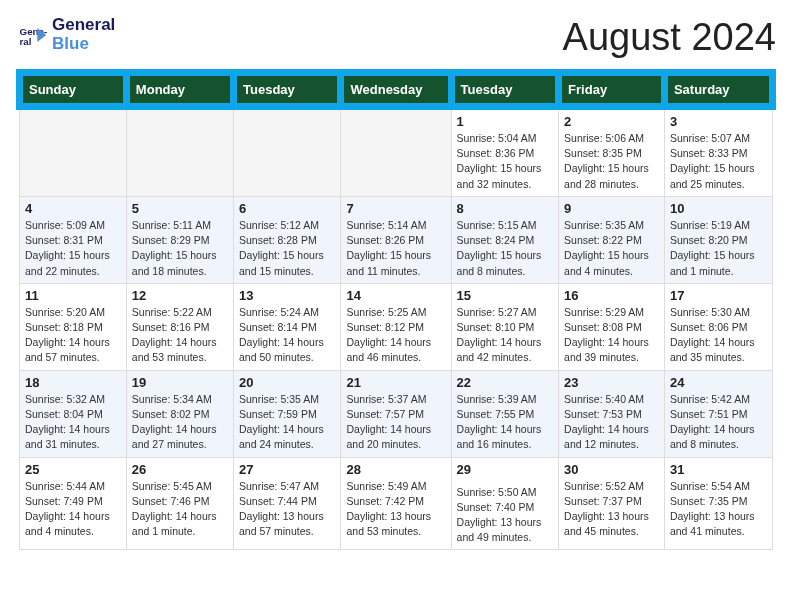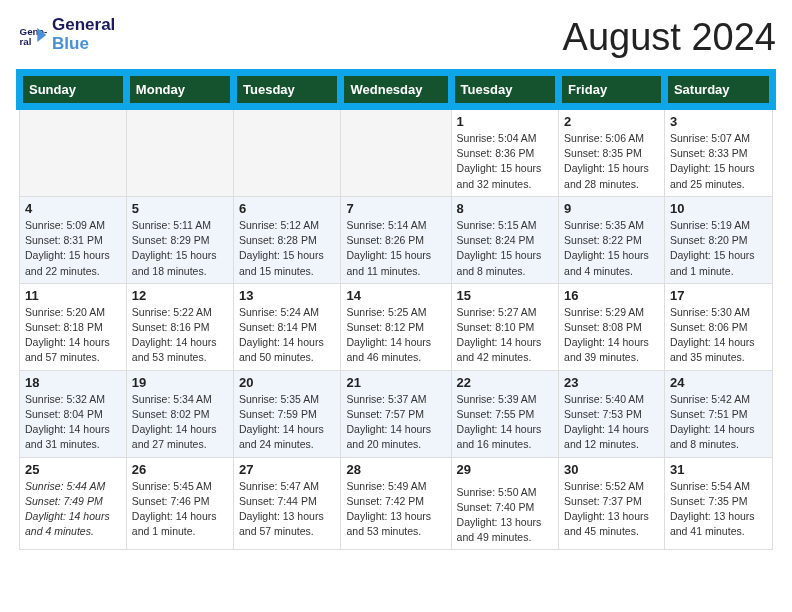--- a/index.html
+++ b/index.html
@@ -300,21 +300,21 @@
           <div class="day-num">24</div>
           <div class="day-info" style="white-space: pre-line;">Sunrise: 5:42 AM
 Sunset: 7:51 PM
 Daylight: 14 hours
 and 8 minutes.</div>
         </td>
       </tr>
       <tr>
         <td>
           <div class="day-num">25</div>
-          <div class="day-info" style="white-space: pre-line; font-style: italic;">Sunrise: 5:44 AM
+          <div class="day-info" style="white-space: pre-line;">Sunrise: 5:44 AM
 Sunset: 7:49 PM
 Daylight: 14 hours
 and 4 minutes.</div>
         </td>
         <td>
           <div class="day-num">26</div>
           <div class="day-info" style="white-space: pre-line;">Sunrise: 5:45 AM
 Sunset: 7:46 PM
 Daylight: 14 hours
 and 1 minute.</div>

